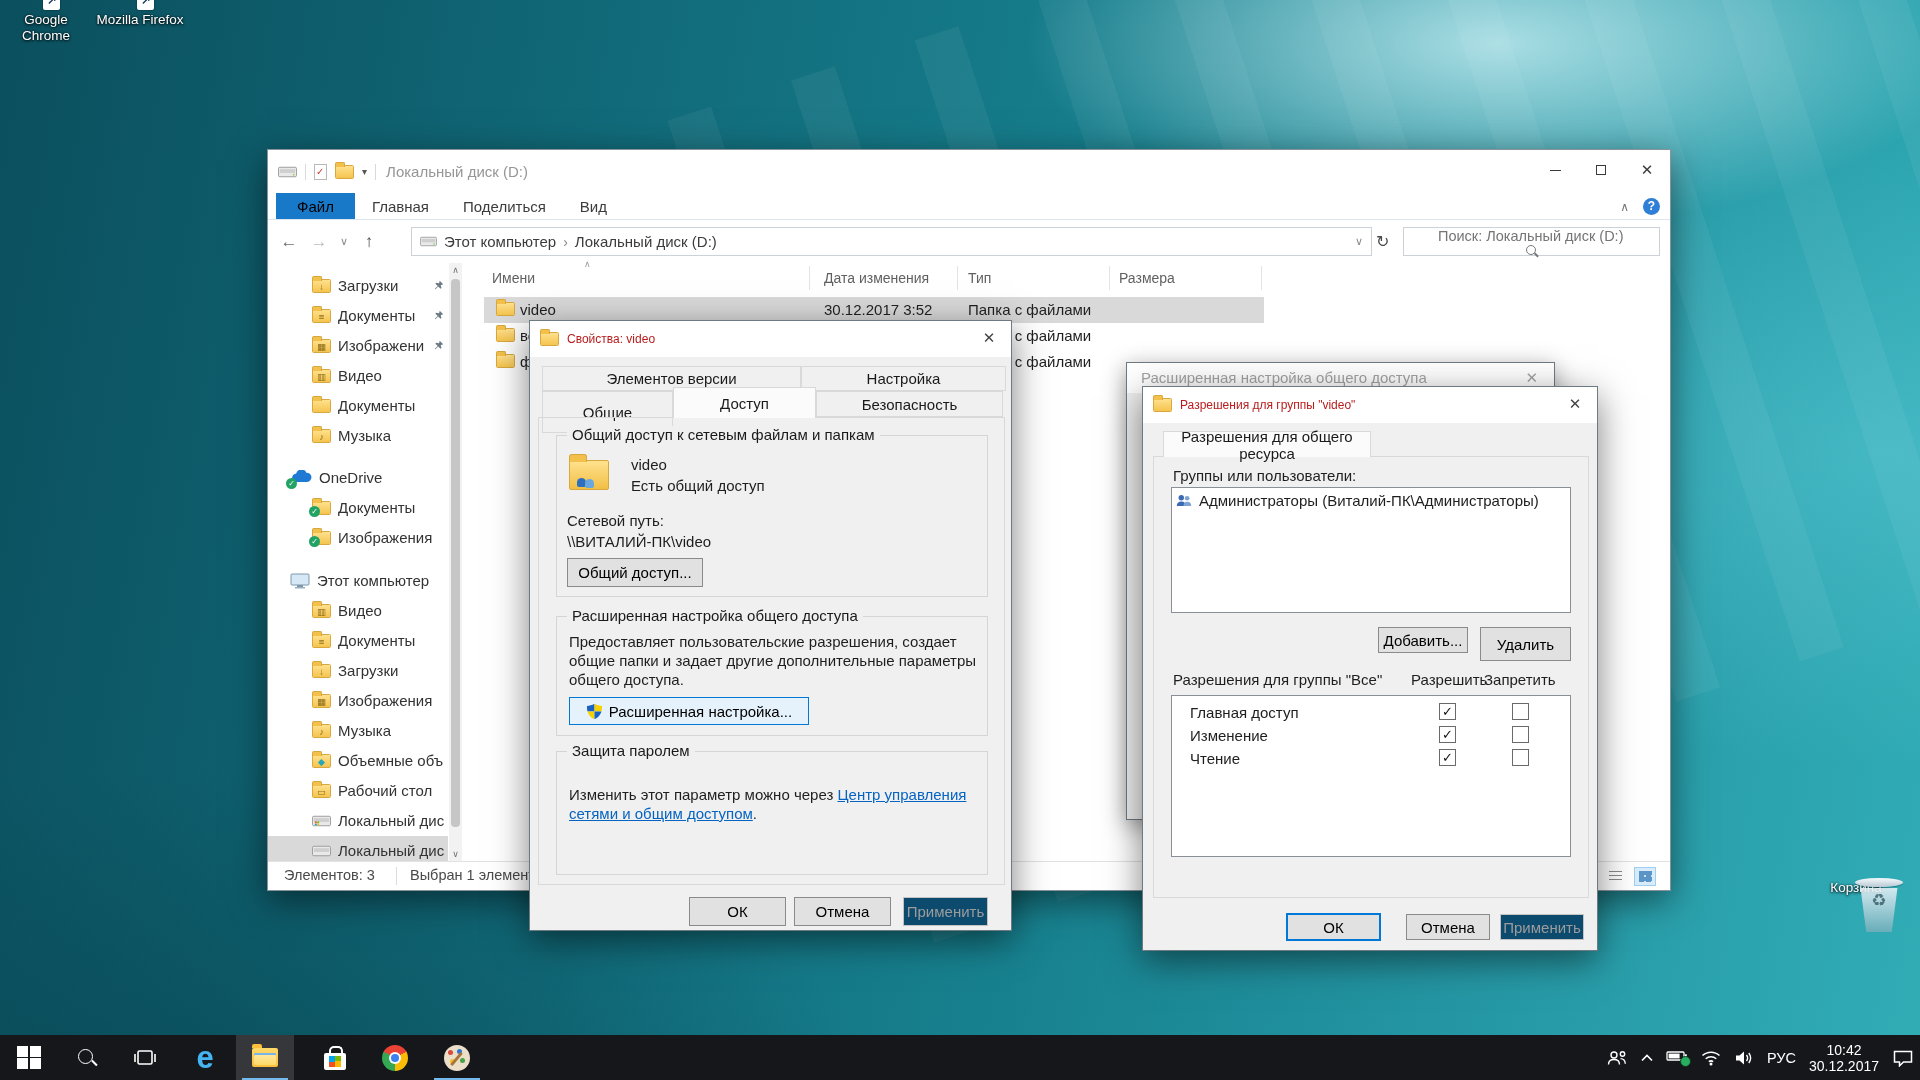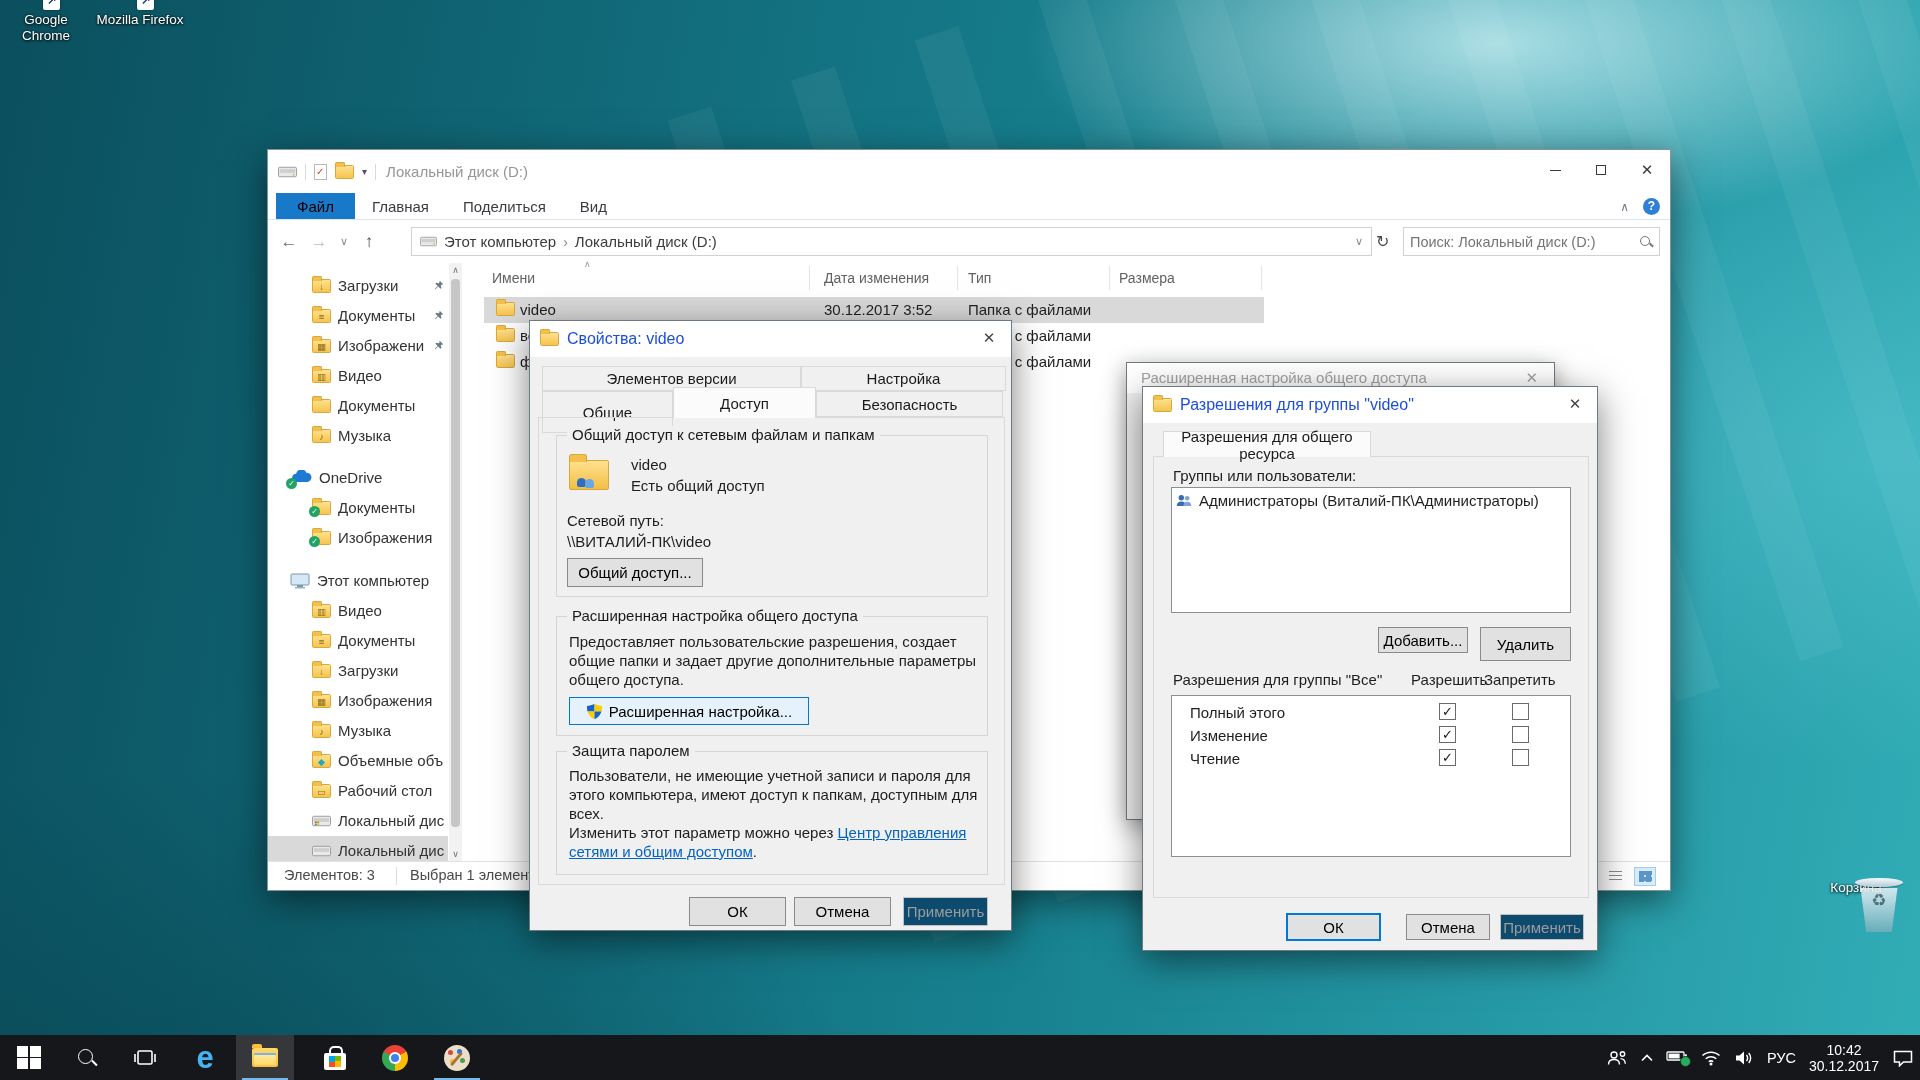--- a/index.html
+++ b/index.html
@@ -36,21 +36,21 @@
     clip-path:polygon(8% 12%,92% 12%,79% 100%,21% 100%);
     background:linear-gradient(rgba(238,247,252,.92), rgba(150,176,190,.55)); }
   .binlid { position:absolute; left:-1px; top:2px; width:48px; height:9px; border-radius:50%;
     background:linear-gradient(#f4fafd, #b9c9d3); box-shadow:0 1px 1px rgba(0,0,0,.25); }
   .binsym { position:absolute; left:0; top:14px; width:46px; text-align:center; font-size:17px; color:rgba(62,96,110,.85); }
 
   
   .win { position:absolute; background:#f0f0f0; border:1px solid #6e7a82; box-shadow:0 10px 34px rgba(0,0,0,.5); }
   .dlg-title { position:absolute; left:0; top:0; right:0; height:36px; background:#fff;
     display:flex; align-items:center; padding-left:10px; gap:8px; }
-  .dlg-title .t { font-size:16px; color:#1d4ed8; }
+  .dlg-title .t { font-size:12px; color:#b91c1c; }
   .dlg-close { position:absolute; right:0; top:0; width:44px; height:34px; text-align:center;
     line-height:34px; font-size:15px; color:#444; }
   .btn { position:absolute; display:flex; align-items:center; justify-content:center;
     background:#e1e1e1; border:1px solid #8a8a8a; font-size:15px; color:#000; }
   .btn.disabled { color:#9c9c9c; border-color:#c3c3c3; background:#0c4a6e; }
   .btn.focus { border:2px solid #0078d7; }
   .groupbox { position:absolute; border:1px solid #d5d5d5; }
   .legend { position:absolute; top:-10px; left:10px; background:#f0f0f0; padding:0 5px; font-size:15px; color:#1a1a1a; white-space:nowrap; }
   .tab { position:absolute; background:#f0f0f0; border:1px solid #d9d9d9; text-align:center;
     font-size:15px; color:#1a1a1a; display:flex; align-items:center; justify-content:center; }
@@ -92,21 +92,21 @@
   .rtab { padding:0 17px; display:flex; align-items:center; font-size:15px; color:#3c3c3c; }
   .rtab.file { background:#1979c9; color:#000000; padding:0 21px; }
   .rib-right { position:absolute; right:10px; top:0; height:27px; display:flex; align-items:center; gap:14px; }
   .helpc { width:17px; height:17px; border-radius:50%; background:#2f7fd6; color:#fff; font-size:12px; font-weight:bold;
     text-align:center; line-height:17px; }
   .e-addr { position:absolute; left:0; top:70px; right:0; height:43px; background:#fff; display:flex; align-items:center; }
   .navarr { width:30px; text-align:center; font-size:17px; }
   .addrbox { position:absolute; left:143px; top:7px; width:961px; height:29px; border:1px solid #cdd2d8; background:#fff;
     display:flex; align-items:center; padding:0 8px; gap:7px; font-size:15px; color:#3c3c3c; }
   .srchbox { position:absolute; left:1135px; top:7px; width:257px; height:29px; border:1px solid #cdd2d8; background:#fff;
-    display:flex; align-items:center; padding:0 6px; }
+    display:flex; align-items:center; padding:0 6px;flex-direction:column; }
   .srchbox input { flex:1; border:none; outline:none; font-size:14.5px; color:#555; font-family:inherit; background:transparent; }
   .mag { position:relative; width:14px; height:14px; }
   .mag::before { content:""; position:absolute; left:1px; top:1px; width:8px; height:8px; border:1.6px solid #777; border-radius:50%; }
   .mag::after { content:""; position:absolute; left:9.5px; top:9.5px; width:5px; height:1.6px; background:#777; transform:rotate(45deg); }
   .e-body { position:absolute; left:0; top:113px; right:0; bottom:29px; background:#fff; }
   .si { position:absolute; left:0; width:180px; height:29px; display:flex; align-items:center; gap:7px; font-size:15px; color:#333; }
   .si.lvl0 { padding-left:22px; } .si.lvl1 { padding-left:44px; }
   .si.sel { background:#d9d9d9; }
   .si .st { white-space:nowrap; overflow:hidden; }
   .sbar { position:absolute; left:181px; top:0; width:13px; bottom:0; background:#f2f2f2; }
@@ -492,21 +492,20 @@
               <rect x="10" y="10" width="10" height="10" fill="#1a62c5"></rect>
             </g>
           </svg>
         <span>Расширенная настройка...</span>
       </span>
     </div>
 
     <div class="groupbox" style="left:26px;top:430px;width:432px;height:124px">
       <span class="legend">Защита паролем</span>
       <p class="abs" style="left:12px;top:14px;width:412px;line-height:19px">
-        <span>Пользователи, не имеющие учетной записи и пароля для этого компьютера, имеют доступ к папкам, доступным для всех.</span>
         <br>
         <span>Изменить этот параметр можно через </span><a class="link">Центр управления сетями и общим доступом</a><span>.</span>
       </p>
     </div>
 
     <span class="btn" style="left:159px;top:576px;width:97px;height:29px">ОК</span>
     <span class="btn" style="left:264px;top:576px;width:97px;height:29px">Отмена</span>
     <span class="btn disabled" style="left:373px;top:576px;width:85px;height:29px">Применить</span>
   </div>
 
@@ -540,21 +539,21 @@
     </div>
 
     <span class="btn" style="left:235px;top:240px;width:90px;height:26px">Добавить...</span>
     <span class="btn" style="left:337px;top:240px;width:91px;height:34px">Удалить</span>
 
     <span class="abs" style="left:30px;top:284px">Разрешения для группы "Все"</span>
     <span class="abs" style="left:268px;top:284px">Разрешить</span>
     <span class="abs" style="left:341px;top:284px">Запретить</span>
 
     <div class="abs" style="left:28px;top:308px;width:400px;height:162px;background:#fff;border:1px solid #8b9097">
-      <span class="abs" style="left:18px;top:8px">Полный этого</span>
+      <span class="abs" style="left:18px;top:8px">Главная доступ</span>
       <span class="cb" style="left:267px;top:7px"><span>✓</span></span>
       <span class="cb" style="left:340px;top:7px"></span>
       <span class="abs" style="left:18px;top:31px">Изменение</span>
       <span class="cb" style="left:267px;top:30px"><span>✓</span></span>
       <span class="cb" style="left:340px;top:30px"></span>
       <span class="abs" style="left:18px;top:54px">Чтение</span>
       <span class="cb" style="left:267px;top:53px"><span>✓</span></span>
       <span class="cb" style="left:340px;top:53px"></span>
     </div>
 

